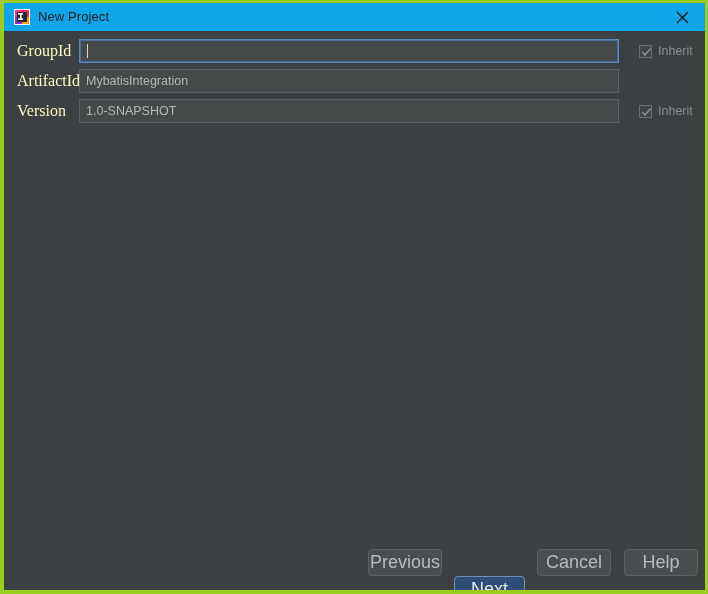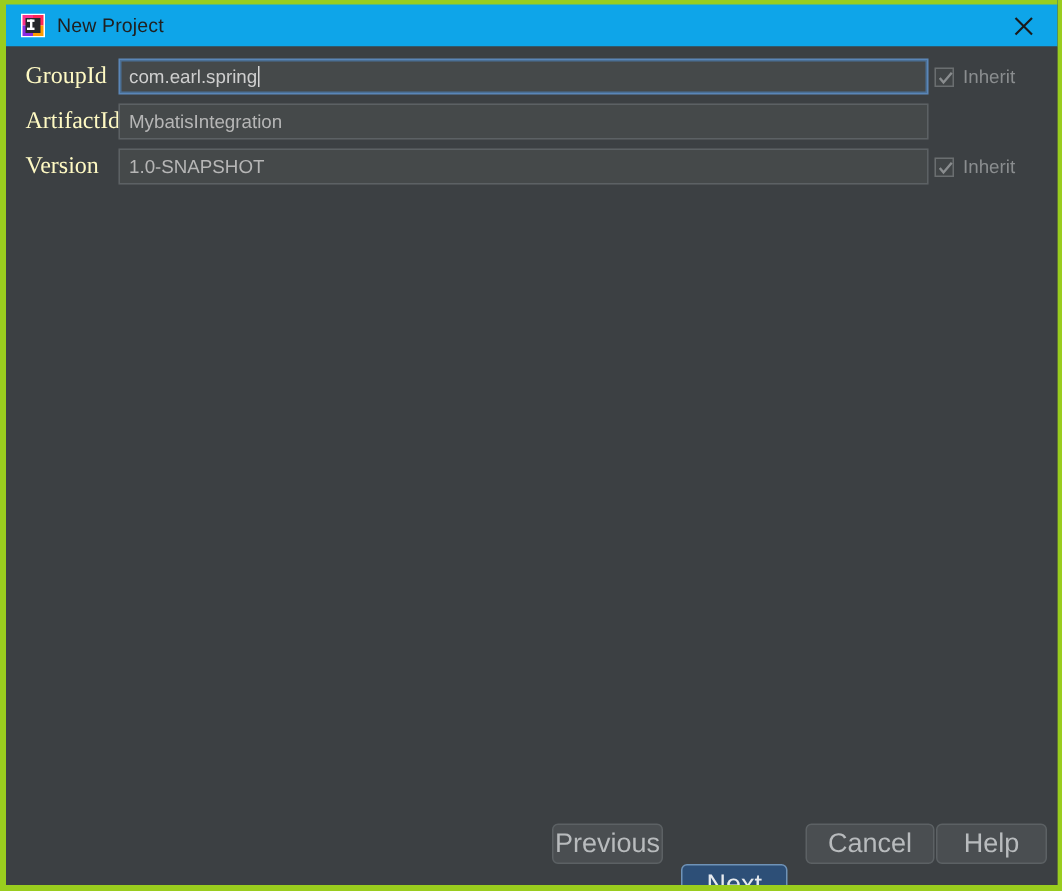--- a/index.html
+++ b/index.html
@@ -131,21 +131,21 @@
     width: 1px;
     height: 14px;
     background: #d6d6d6;
     margin-left: 1px;
   }
 
   
   .inherit {
     display: flex;
     align-items: center;
-    margin-left: 4px;
+    margin-left: 20px;
     flex: 0 0 auto;
   }
   .inherit.hidden { visibility: hidden; }
   .checkbox {
     width: 13px;
     height: 13px;
     box-sizing: border-box;
     border: 1px solid #6a6e70;
     background: #414547;
     position: relative;
@@ -190,21 +190,21 @@
   }
   .btn-previous { left: 364px; width: 74px; }
   .btn-next {
     left: 450px;
     width: 71px;
     background: #2d4f77;
     border: 1px solid #6f93b8;
     color: #e6eaee;
     margin-top: 27px;
   }
-  .btn-cancel { left: 533px; width: 86px; }
+  .btn-cancel { left: 533px; width: 74px; }
   .btn-help   { left: 620px; width: 74px; }
 
   
   .watermark {
     position: absolute;
     left: 474px;
     bottom: 12px;
     font-size: 17px;
     font-family: "Liberation Sans", sans-serif;
     color: #c9ccd0;
@@ -242,21 +242,20 @@
     </span>
   </div>
 
   <div class="content">
 
     <div class="form">
 
       <div class="row">
         <span class="row-label">GroupId</span>
         <div class="field focused">
-          <span>com.earl.spring</span>
             <span class="caret"></span>
         </div>
         <div class="inherit">
           <span class="checkbox">
             <svg width="11" height="11" viewBox="0 0 11 11">
               <polyline points="1.5,5 4,8 9.5,1.5" fill="none" stroke="#8a8d8f" stroke-width="1.6"></polyline>
             </svg>
           </span>
           <span class="inherit-label">Inherit</span>
         </div>

